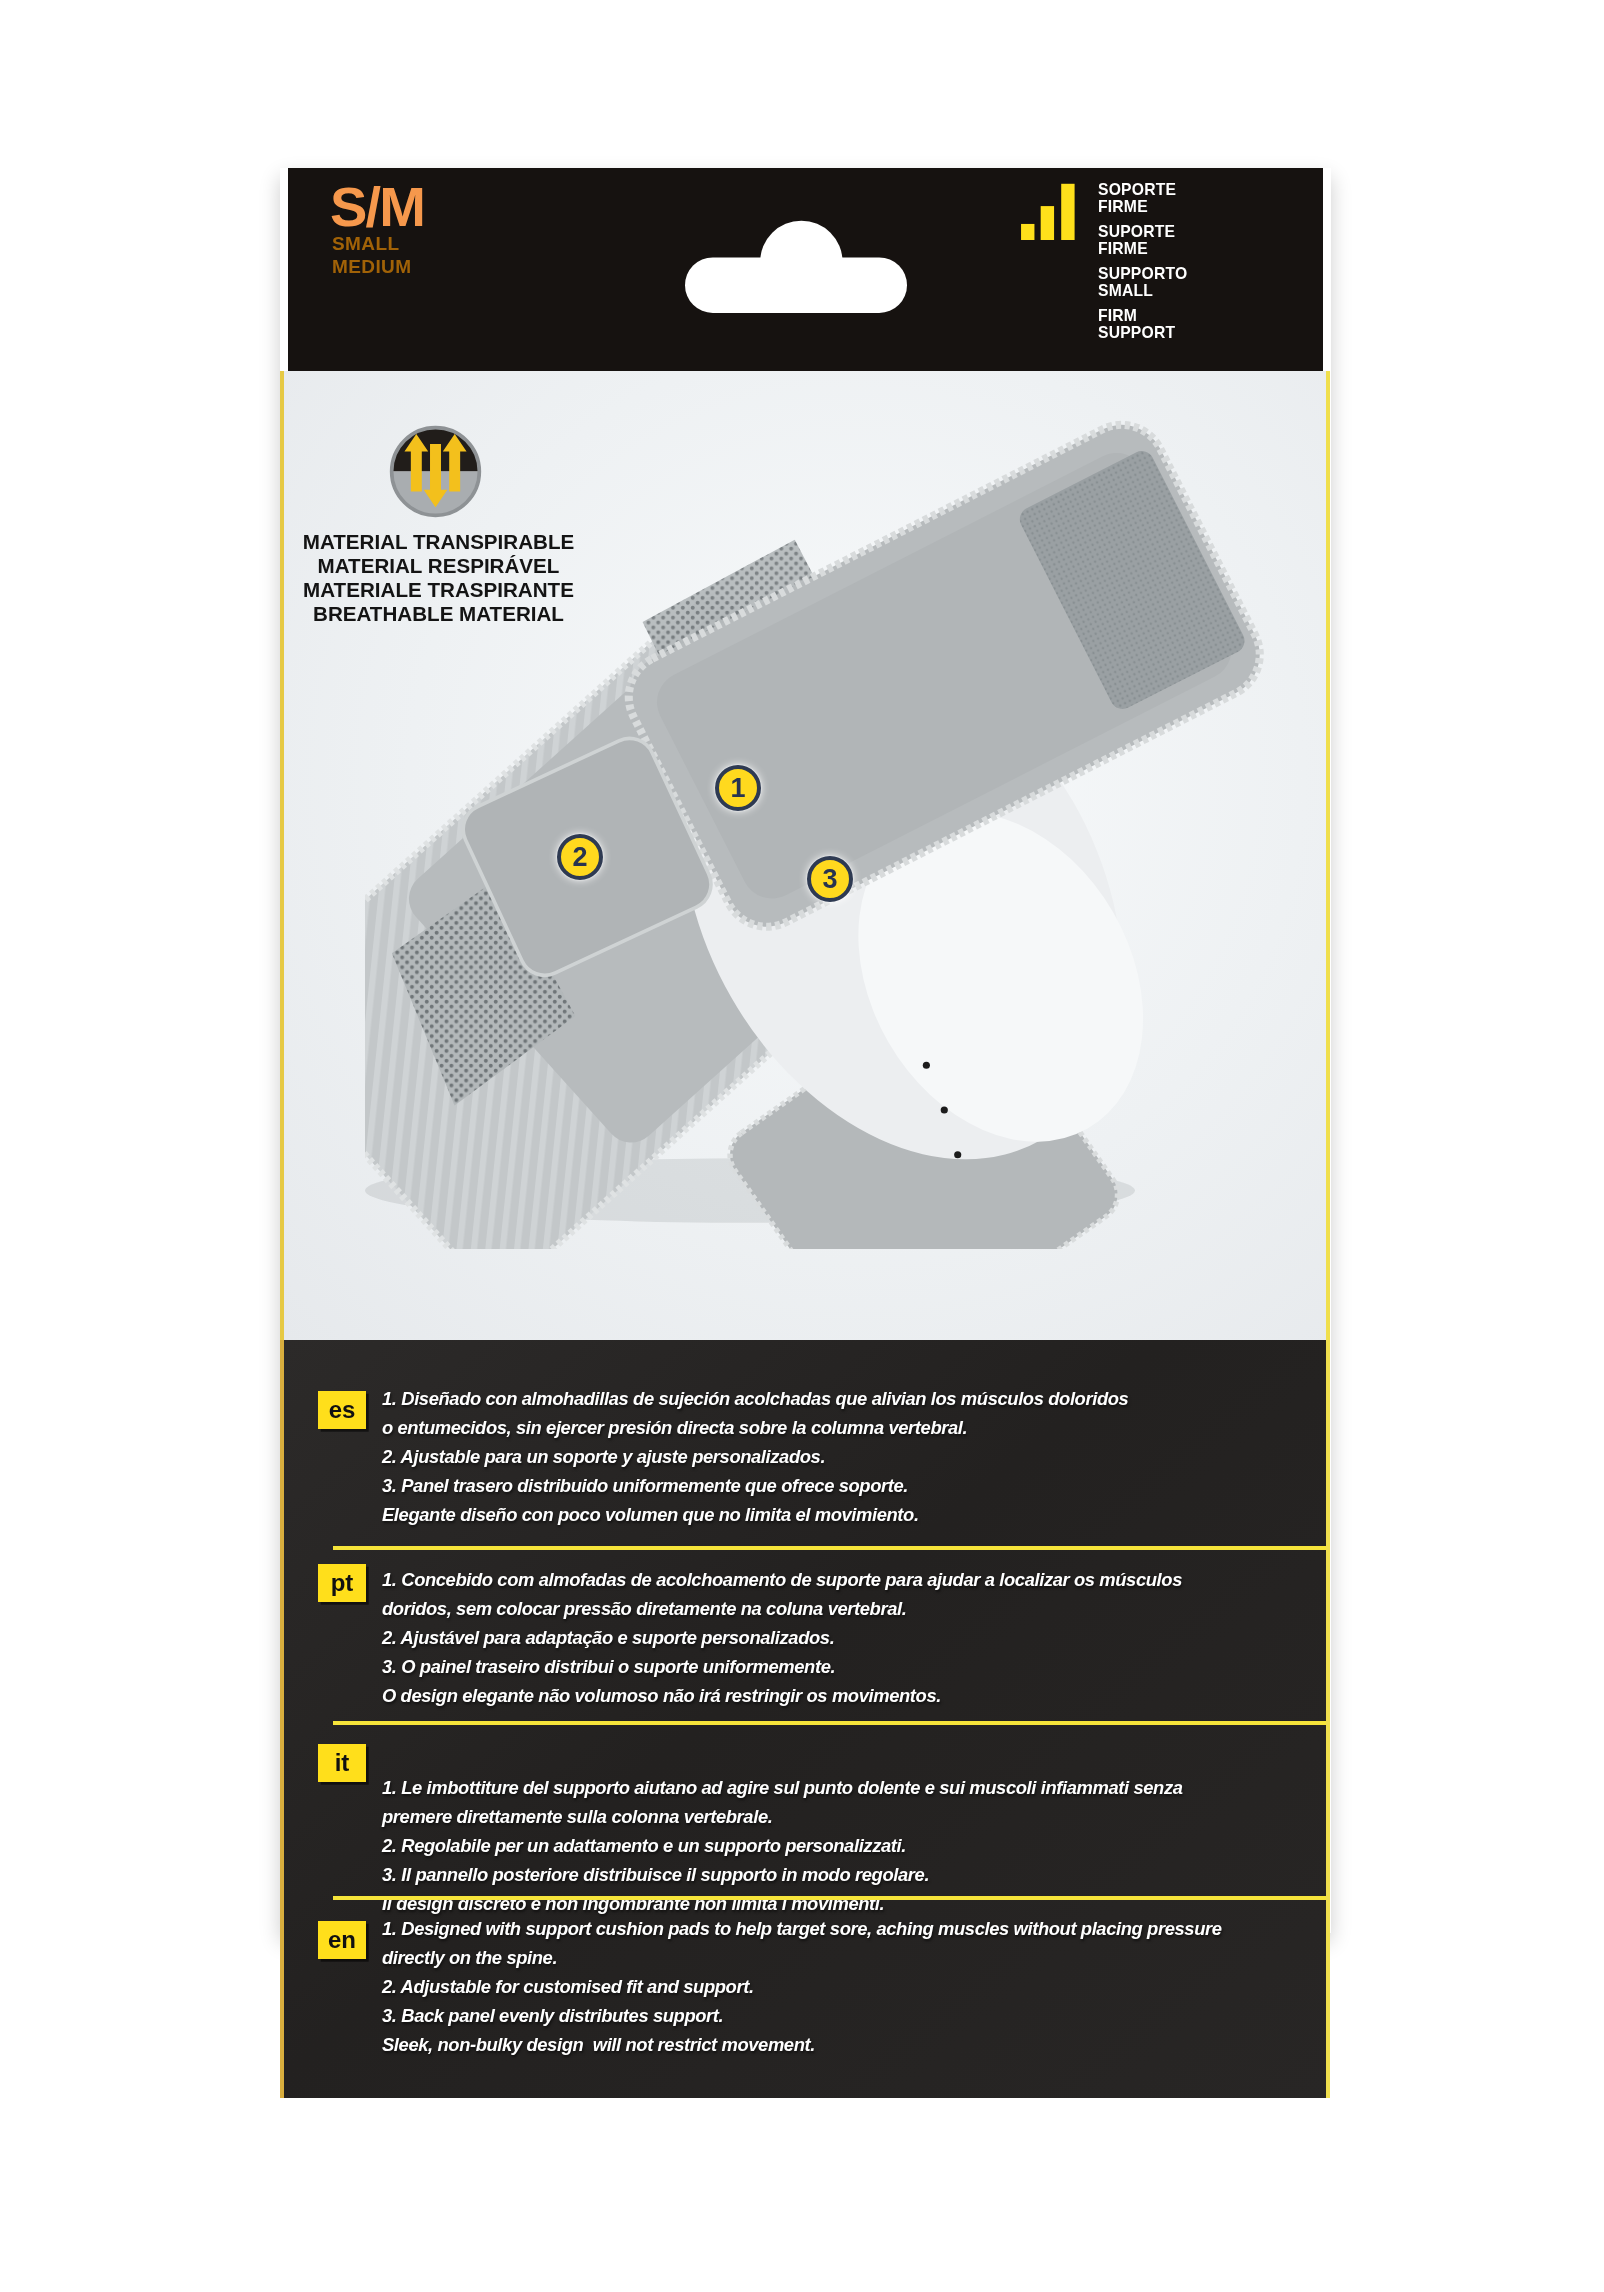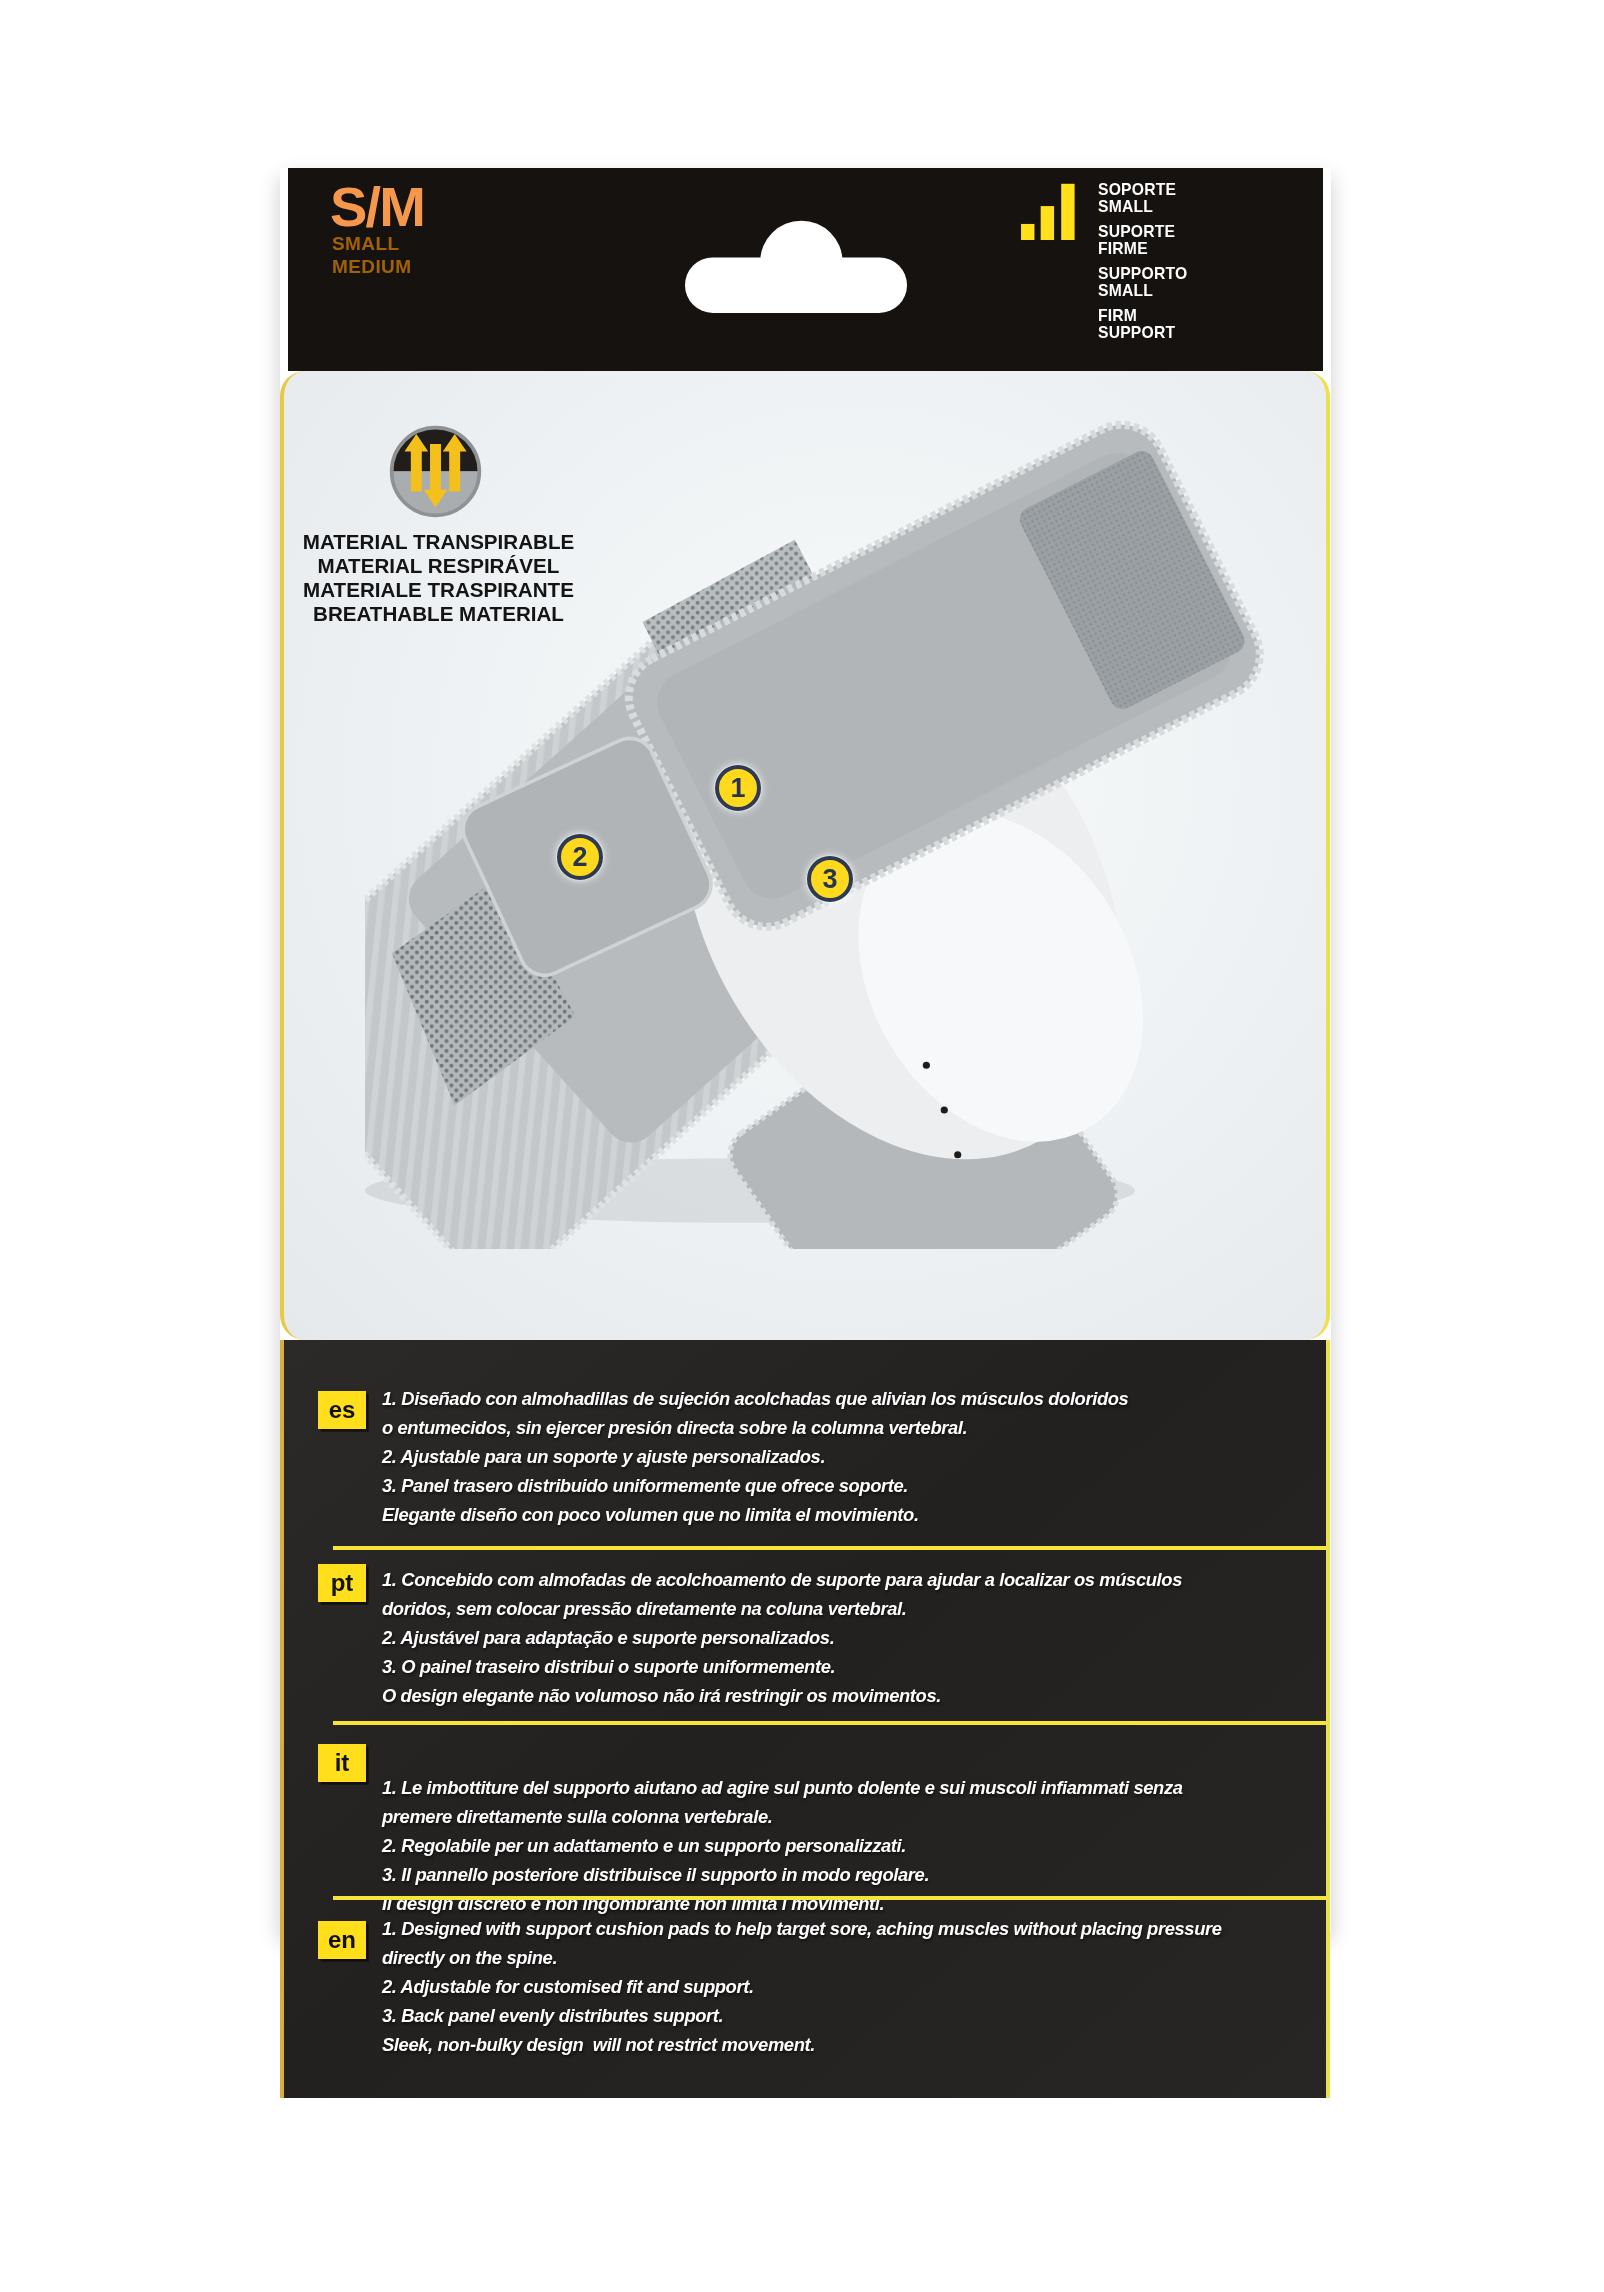--- a/index.html
+++ b/index.html
@@ -15,21 +15,21 @@
               font-size:19px;line-height:23px;white-space:pre;letter-spacing:0.4px;}
   .hang-slot{position:absolute;left:397px;top:49px;width:222px;height:96px;}
   .support{position:absolute;left:733px;top:12.5px;}
   .support-bars{position:absolute;left:0;top:1.8px;width:59px;height:58px;}
   .support-labels{position:absolute;left:77px;top:0;width:197px;}
   .support-label{color:#ffffff;font-weight:700;font-size:15.7px;line-height:17px;
                  white-space:pre;margin-bottom:8px;letter-spacing:0.2px;}
   
   .photo{position:absolute;left:0px;top:203px;width:1042px;height:969px;
          border-left:4.5px solid #e6c944;border-right:4.5px solid #f0df4d;
-         background:radial-gradient(ellipse at 55% 42%, #f8fafb 0%, #eef1f3 55%, #e6e9ec 100%);border-radius:25px;}
+         background:radial-gradient(ellipse at 55% 42%, #f8fafb 0%, #eef1f3 55%, #e6e9ec 100%);}
   .breath{position:absolute;left:0;top:0;}
   .breath-icon{position:absolute;left:104px;top:53px;width:95px;height:95px;}
   .breath-caption{position:absolute;left:0px;top:159px;width:309px;text-align:center;
                   color:#141414;font-weight:700;font-size:20.6px;line-height:24px;white-space:pre;}
   .product{position:absolute;left:81px;top:27px;width:958px;height:851px;}
   .callout{position:absolute;width:38px;height:38px;border-radius:50%;background:#ffd91e;
            border:4.5px solid #2e3a52;color:#273450;font-weight:700;font-size:27px;
            display:flex;align-items:center;justify-content:center;
            box-shadow:0 0 9px rgba(255,255,255,0.95), 0 0 1.8px rgba(255,255,255,0.9);}
   .callout-1{left:431px;top:394px;}
@@ -69,21 +69,21 @@
       </svg>
 
       <div class="support">
         <svg class="support-bars" viewBox="0 0 66 65">
           <rect x="0" y="47" width="15" height="18" fill="#ffe01b"></rect>
           <rect x="22" y="27" width="15" height="38" fill="#ffe01b"></rect>
           <rect x="45" y="2" width="15" height="63" fill="#ffe01b"></rect>
         </svg>
         <div class="support-labels">
           <div class="support-label">SOPORTE
-SMALL</div>
+FIRME</div>
           <div class="support-label">SUPORTE
 FIRME</div>
           <div class="support-label">SUPPORTO
 SMALL</div>
           <div class="support-label">FIRM
 SUPPORT</div>
         </div>
       </div>
     </div>
 

